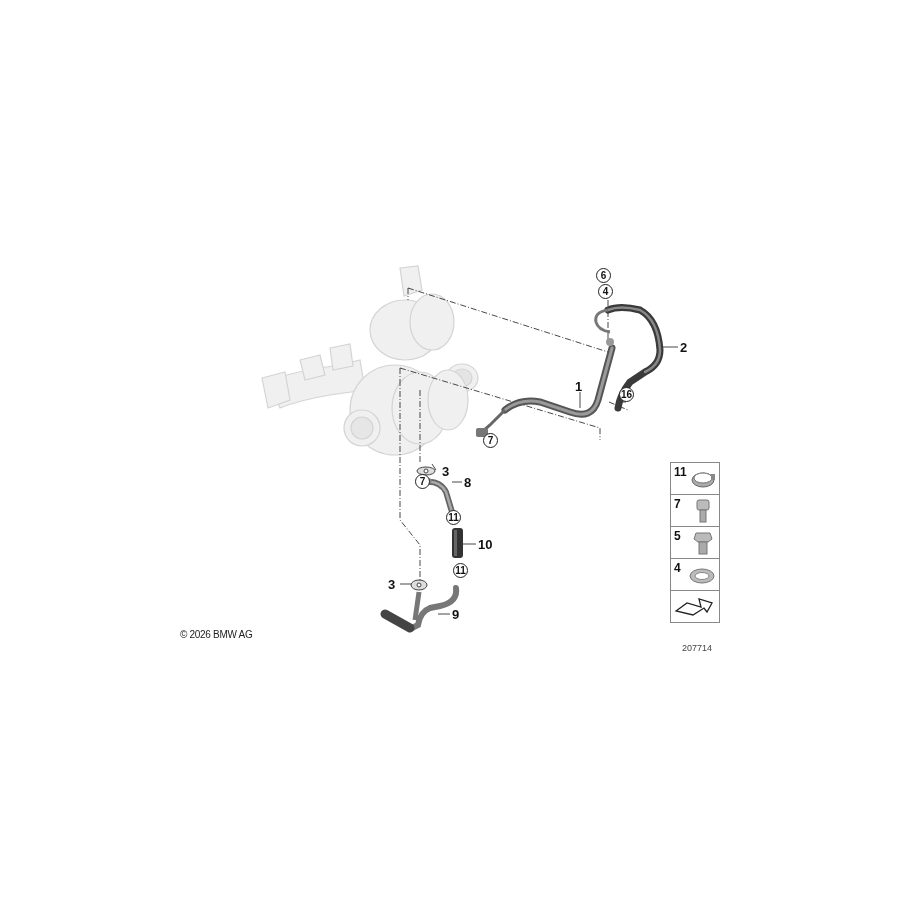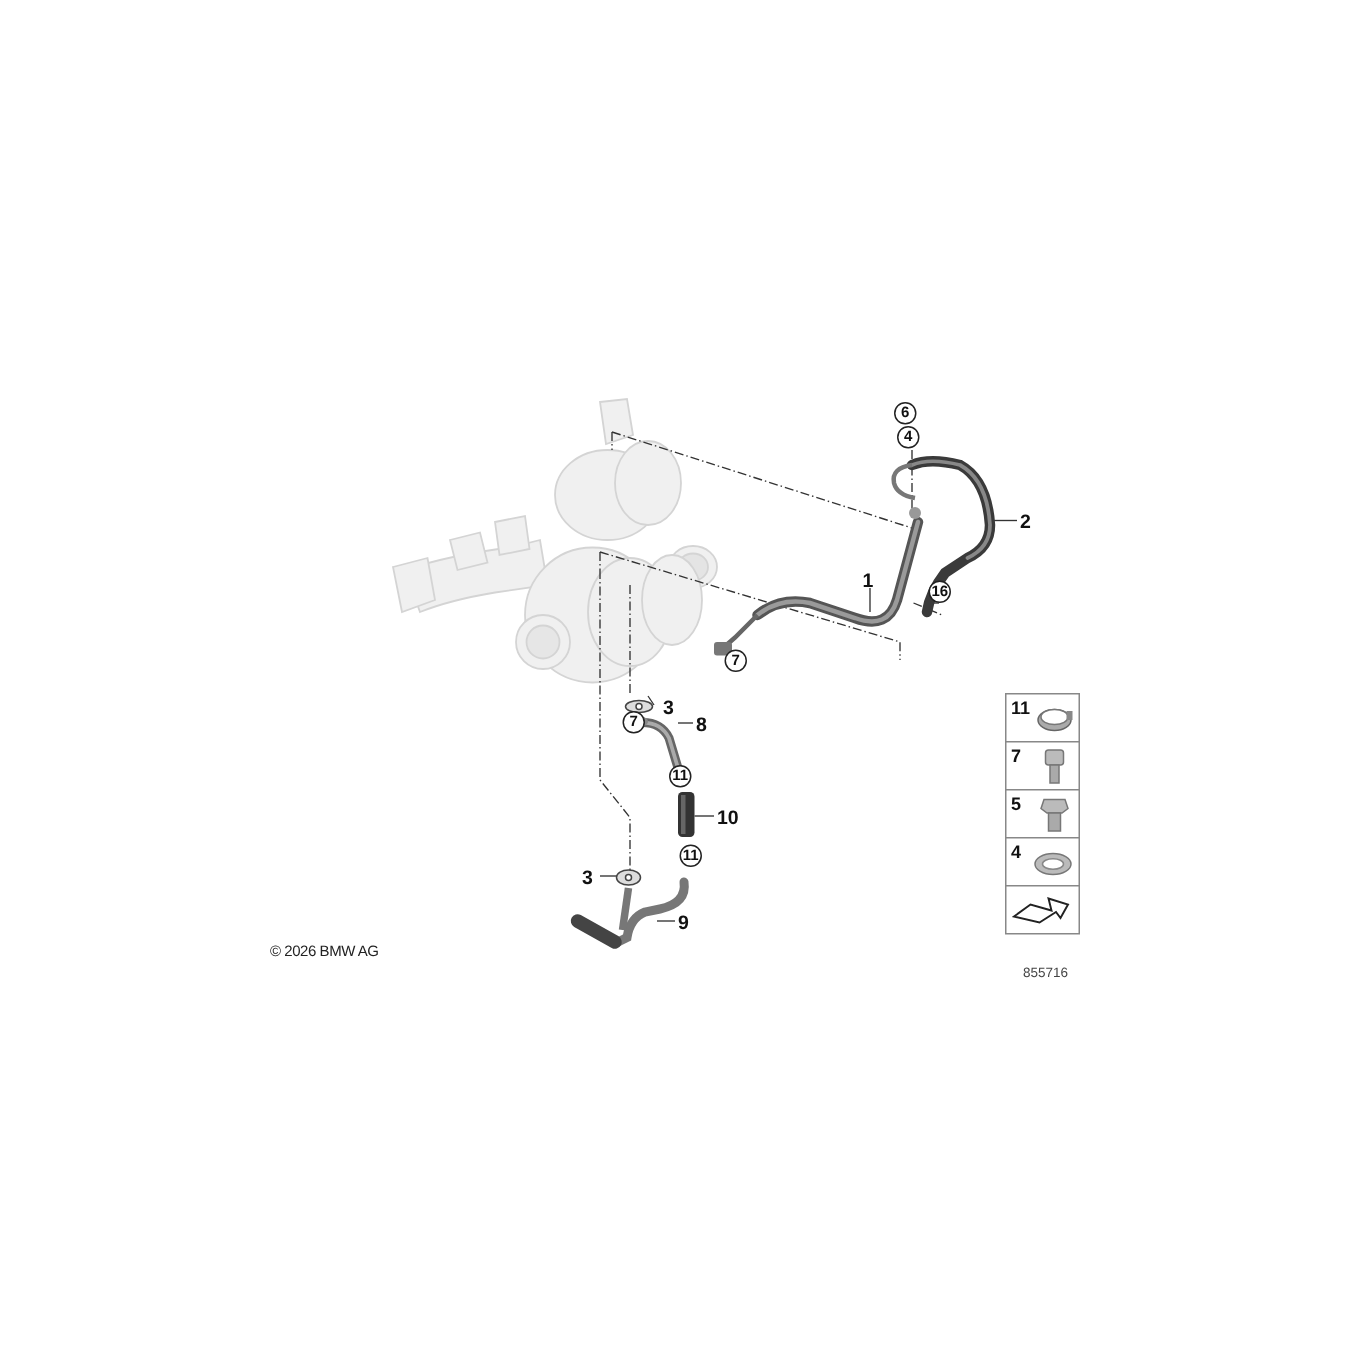--- a/index.html
+++ b/index.html
@@ -154,14 +154,14 @@
     </div>
     <div class="legend-cell">
       <span class="legend-icon" style="right:4px;top:2px;">
         <svg width="42" height="27">
             <path d="M3 18 L14 10 L28 14 L26 6 L39 10 L34 19 L31 15 L20 22 Z" fill="#fff" stroke="#222" stroke-width="1.3"></path>
           </svg>
       </span>
     </div>
   </div>
 
-  <span class="diagram-id">855716</span>
+  <span class="diagram-id">207714</span>
 </div>
 
 </body></html>

